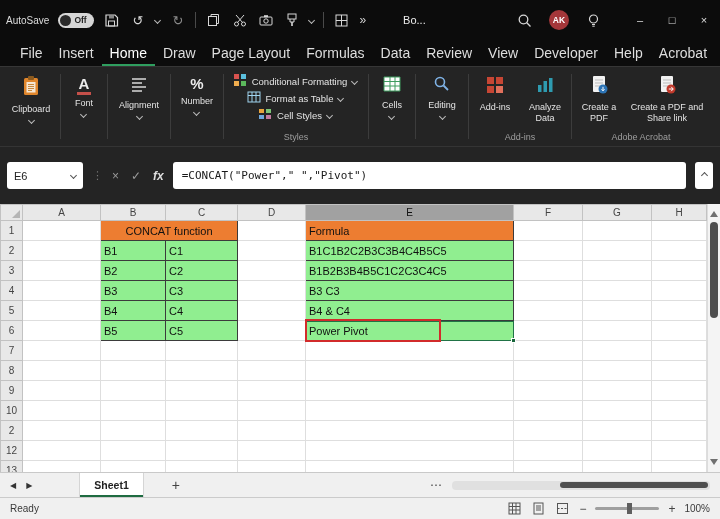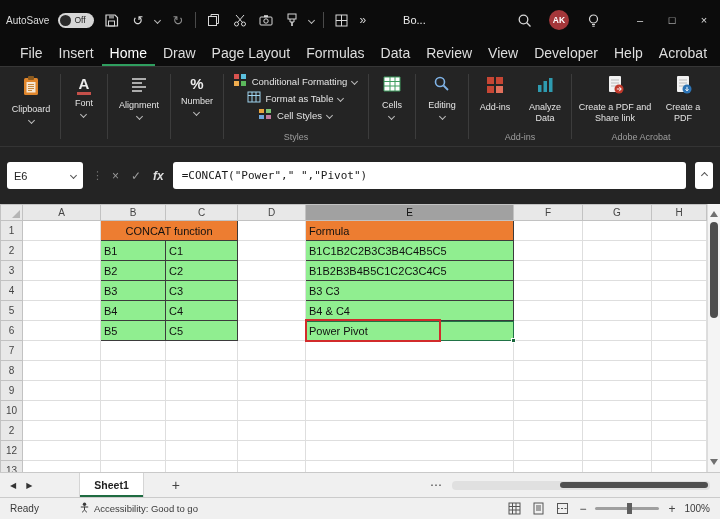--- a/index.html
+++ b/index.html
@@ -5,21 +5,21 @@
   *{margin:0;padding:0;box-sizing:border-box}
   html,body{width:720px;height:519px;overflow:hidden;font-family:"Liberation Sans",sans-serif}
   .app{width:720px;height:519px;display:flex;flex-direction:column;background:#fff}
 
   
   .titlebar{height:40px;background:#0c0c0c;display:flex;align-items:center;color:#e6e6e6;flex:0 0 auto}
   .tb-left{display:flex;align-items:center;gap:9px;padding-left:6px}
   .autosave{font-size:10px;color:#ddd;white-space:nowrap}
   .toggle{width:36px;height:15px;background:#d6d6d6;border-radius:8px;display:flex;align-items:center;gap:3px;padding:0 2px;cursor:pointer}
   .knob{width:11px;height:11px;border-radius:50%;background:#2a2a2a}
-  .toggle .state{font-size:8.5px;color:#1f1f1f;font-weight:normal}
+  .toggle .state{font-size:8.5px;color:#1f1f1f;font-weight:bold}
   .qat-icon{width:17px;height:17px;display:flex;align-items:center;justify-content:center;font-size:13px;color:#d8d8d8}
   .qat-icon.dim{color:#8a8a8a}
   .sep-v{width:1px;height:16px;background:#4a4a4a}
   .chev{display:inline-block;width:5px;height:5px;border-right:1.3px solid #bbb;border-bottom:1.3px solid #bbb;transform:rotate(45deg)}
   .chev.dark{border-color:#555}
   .chev.up{transform:rotate(225deg)}
   .overflow{font-size:12px;color:#d0d0d0}
   .doc-title{font-size:11px;color:#ececec;margin-left:28px;white-space:nowrap}
   .tb-right{margin-left:auto;display:flex;align-items:center;gap:16px}
   .avatar{width:20px;height:20px;border-radius:50%;background:#A4373A;color:#fff;font-size:8.5px;font-weight:bold;display:flex;align-items:center;justify-content:center}
@@ -352,41 +352,41 @@
           </span>
           <span class="lbl two" style="width:44px">Analyze Data</span>
         </div>
       </div>
       <div class="grp-lbl">Add-ins</div>
     </div>
     <div class="divider"></div>
 
     <div class="rgroup">
       <div class="two-btn">
+        <div class="big-btn" style="width:52px">
+          <span>
+            <svg width="20" height="20">
+                <rect x="4" y="1" width="12" height="16" rx="1" fill="#f2f2f2"></rect>
+                <path d="M6 5h8M6 8h8M6 11h5" stroke="#bbb"></path>
+                <circle cx="14" cy="14" r="4.5" fill="#2D74B5"></circle>
+                <path d="M14 11.8v4M12.5 14.3l1.5 1.5 1.5-1.5" stroke="#fff" fill="none"></path>
+              </svg>
+          </span>
+          <span class="lbl two" style="width:48px">Create a PDF</span>
+        </div>
         <div class="big-btn" style="width:84px">
           <span>
             <svg width="20" height="20">
                 <rect x="4" y="1" width="12" height="16" rx="1" fill="#f2f2f2"></rect>
                 <path d="M6 5h8M6 8h8M6 11h5" stroke="#bbb"></path>
                 <circle cx="14" cy="14" r="4.5" fill="#C0392B"></circle>
                 <path d="M11.8 14h4.4M14.2 11.8l2 2.2-2 2.2" stroke="#fff" fill="none"></path>
               </svg>
           </span>
           <span class="lbl two">Create a PDF and Share link</span>
-        </div>
-        <div class="big-btn" style="width:52px">
-          <span>
-            <svg width="20" height="20">
-                <rect x="4" y="1" width="12" height="16" rx="1" fill="#f2f2f2"></rect>
-                <path d="M6 5h8M6 8h8M6 11h5" stroke="#bbb"></path>
-                <circle cx="14" cy="14" r="4.5" fill="#2D74B5"></circle>
-                <path d="M14 11.8v4M12.5 14.3l1.5 1.5 1.5-1.5" stroke="#fff" fill="none"></path>
-              </svg>
-          </span>
-          <span class="lbl two" style="width:48px">Create a PDF</span>
         </div>
       </div>
       <div class="grp-lbl">Adobe Acrobat</div>
     </div>
   </div>
 
   <div class="fstrip">
     <div class="namebox">
       <span>E6</span>
       <span class="chev dark"></span>
@@ -595,29 +595,20 @@
     <span class="sheet-tab">Sheet1</span>
     <span class="add-sheet">+</span>
     <span class="tab-more">⋯</span>
     <span class="hscroll">
       <span class="hthumb"></span>
     </span>
   </div>
 
   <div class="statusbar">
     <span class="sb-ready">Ready</span>
-    <span class="sb-access">
-      <span>
-        <svg width="11" height="11">
-            <circle cx="5.5" cy="2.3" r="1.7" fill="#3a3a3a"></circle>
-            <path d="M1.8 5h7.4M5.5 4.6v3.4M5.5 8l-2.4 2.3M5.5 8l2.4 2.3" stroke="#3a3a3a" fill="none"></path>
-          </svg>
-      </span>
-      <span>Accessibility: Good to go</span>
-    </span>
     <span class="sb-right">
       <span class="view-ic">
         <svg width="13" height="13">
             <rect x="1" y="1" width="11" height="11" fill="none" stroke="#555"></rect>
             <path d="M1 4.5h11M1 8h11M4.5 1v11M8 1v11" stroke="#555"></path>
           </svg>
       </span>
       <span class="view-ic">
         <svg width="13" height="13">
             <rect x="2" y="1" width="9" height="11" fill="none" stroke="#555"></rect>

